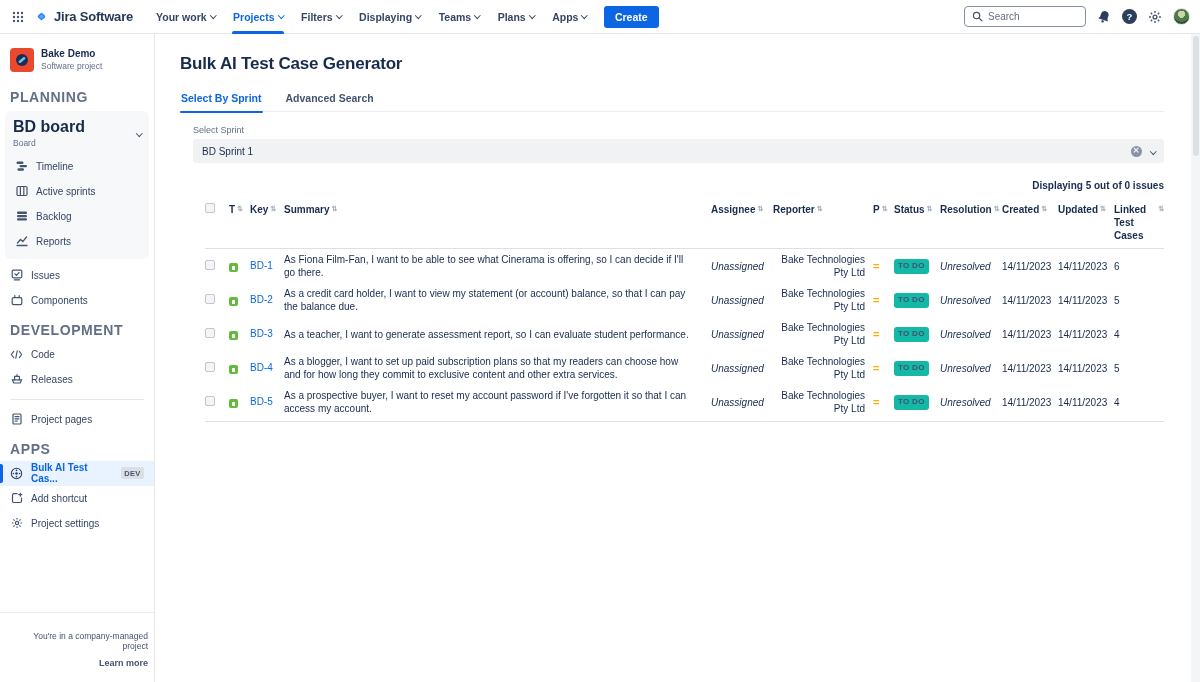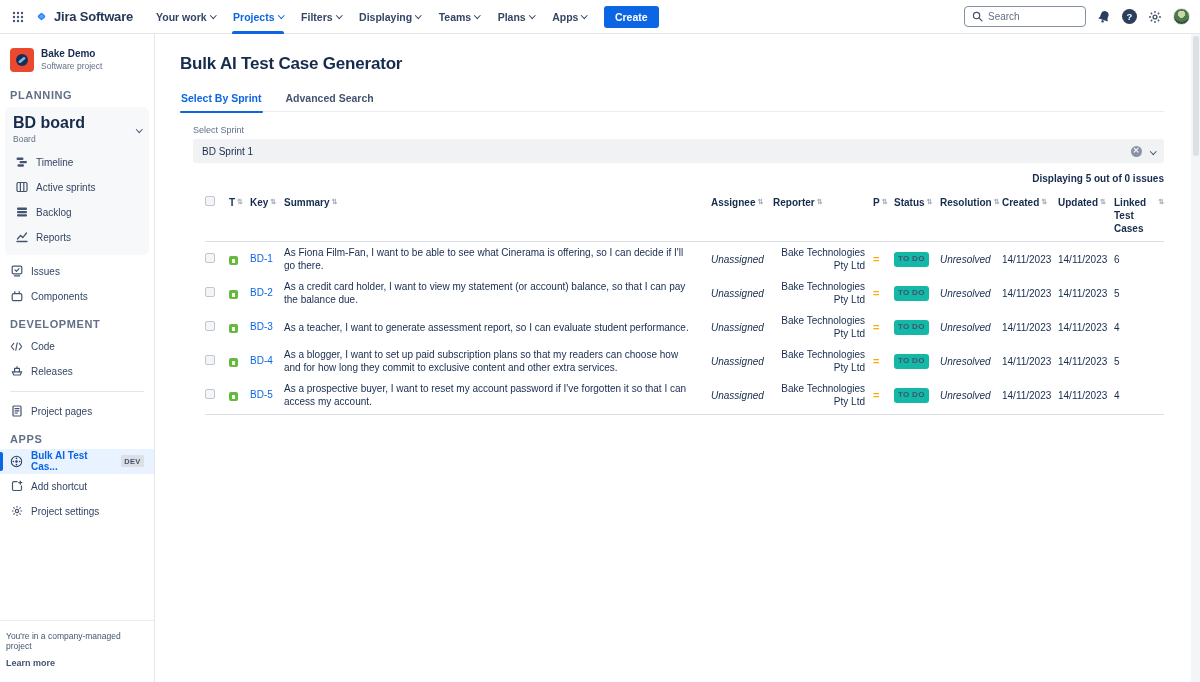--- a/index.html
+++ b/index.html
@@ -41,39 +41,39 @@
   .body { flex:1; display:flex; min-height:0; position:relative; }
 
   
   .sidebar { width:155px; min-width:155px; border-right:1px solid #E4E6EA; display:flex;
     flex-direction:column; padding-top:10px; background:#fff; overflow:hidden; }
   .proj { display:flex; align-items:center; gap:7px; padding:4px 10px 8px 10px; }
   .proj-avatar { width:24px; height:24px; border-radius:4px; background:#E8492F; display:flex;
     align-items:center; justify-content:center; flex:none; }
   .proj-name { font-size:10px; font-weight:700; color:#172B4D; line-height:1.25; }
   .proj-type { font-size:8.5px; color:#626F86; line-height:1.25; }
-  .sec-label { font-size:11px; font-weight:700; letter-spacing:.6px; color:#626F86;
+  .sec-label { font-size:14px; font-weight:700; letter-spacing:.6px; color:#626F86;
     padding:9px 10px 4px 10px; }
   .side-item { display:flex; align-items:center; gap:8px; height:25px; padding:0 10px;
     font-size:10px; font-weight:500; color:#344563; cursor:pointer; position:relative; }
   .sicon { width:13px; display:flex; justify-content:center; flex:none; color:#44546F; }
   .board-group { background:#F7F8F9; border-radius:6px; margin:2px 5px 4px 5px; padding-bottom:5px; }
   .board-switcher { display:flex; align-items:center; padding:6px 8px 5px 8px; cursor:pointer; }
   .board-name { font-size:16px; font-weight:700; color:#172B4D; line-height:1.3; }
   .board-type { font-size:8.5px; color:#626F86; line-height:1.3; }
   .board-switcher .chev { margin-left:auto; color:#44546F; }
   .side-div { border:none; border-top:1px solid #E4E6EA; margin:7px 10px; }
   .side-item.selected { background:#E9F2FF; color:#0C66E4; font-weight:600; }
   .side-item.selected::before { content:""; position:absolute; left:0; top:3px; bottom:3px;
     width:2.5px; background:#0C66E4; border-radius:0 2px 2px 0; }
   .side-item.selected .sicon { color:#2C3E5D; }
   .dev-badge { margin-left:auto; background:#DCDFE4; color:#44546F; font-size:7.5px; font-weight:700;
     border-radius:2px; padding:1.5px 3.5px; letter-spacing:.3px; }
-  .side-footer { margin-top:auto; border-top:1px solid #EBECF0; padding:10px 6px 12px 6px;
-    text-align:left; }
+  .side-footer { margin-top:auto; border-top:1px solid #EBECF0; padding:18px 6px 12px 6px;
+    text-align:right; }
   .footer-text { font-size:8.5px; color:#44546F; }
   .footer-link { display:inline-block; margin-top:7px; font-size:9px; font-weight:700;
     color:#44546F; cursor:pointer; }
 
   
   .main { flex:1; padding:20px 36px 0 25px; min-width:0; }
   .page-title { font-size:17px; font-weight:700; color:#172B4D; letter-spacing:-.2px; }
   .tabs { display:flex; gap:22px; margin-top:18px; border-bottom:1.5px solid #EBECF0; }
   .tab { font-size:10.5px; font-weight:700; color:#44546F; padding:0 1px 7px 1px;
     cursor:pointer; position:relative; }
@@ -83,21 +83,21 @@
   .sprint-section { margin-left:13px; }
   .field-label { font-size:9px; color:#626F86; margin:13px 0 4px 0; font-weight:500; }
   .sprint-select { background:#F1F2F4; border-radius:3px; height:24px; display:flex;
     align-items:center; padding:0 9px; cursor:pointer; }
   .sprint-value { font-size:10px; color:#172B4D; }
   .select-icons { margin-left:auto; display:flex; align-items:center; gap:9px; }
   .circle-x { width:11px; height:11px; border-radius:50%; background:#8993A5; color:#F1F2F4;
     font-size:8px; font-weight:700; display:flex; align-items:center; justify-content:center;
     cursor:pointer; line-height:1; }
   .sprint-select .chev { color:#44546F; cursor:pointer; }
-  .displaying { text-align:right; font-size:10px; font-weight:700; color:#172B4D; margin-top:10px; }
+  .displaying { text-align:right; font-size:10px; font-weight:700; color:#172B4D; margin-top:17px; }
 
   
   .issue-table { margin:8px 0 0 25px; }
   .thead { display:flex; align-items:flex-start; padding:4px 0 6px 0; border-bottom:1.5px solid #DCDFE4; }
   .th { font-size:9px; font-weight:700; color:#44546F; display:flex; align-items:flex-start;
     gap:2px; cursor:pointer; line-height:1.2; }
   .sort-glyph { font-size:7px; color:#A5ADBA; margin-top:1px; }
   .trow { display:flex; align-items:center; padding:4px 0; min-height:30px; }
   .trow:last-child { border-bottom:1.5px solid #DCDFE4; padding-bottom:6px; }
   .cell { font-size:10px; color:#172B4D; line-height:1.3; }

